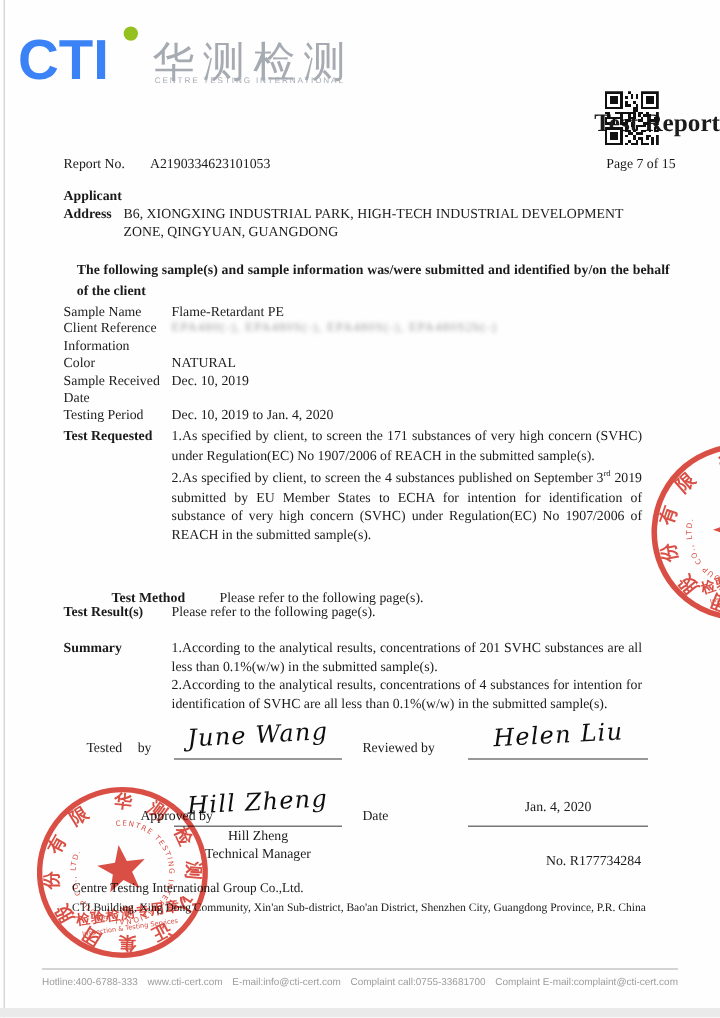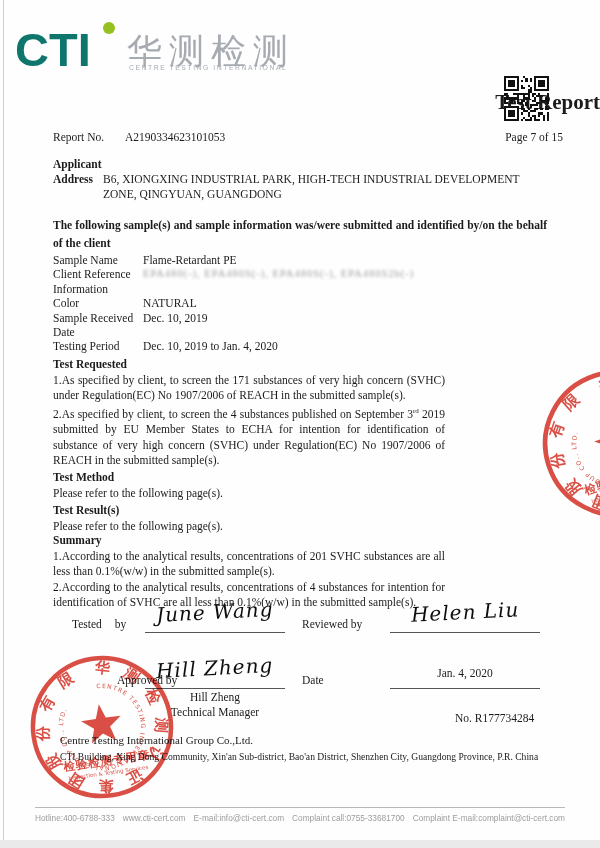--- a/index.html
+++ b/index.html
@@ -7,21 +7,21 @@
     width:600px;height:848px;position:relative;overflow:hidden;
     background:#fefefe;color:#1b1b1b;
     font-family:"Liberation Serif", serif;
   }
   .edge-left{position:absolute;left:3px;top:0;bottom:0;width:1px;background:#cfcfcf;}
   .bottom-strip{position:absolute;left:0;right:0;bottom:0;height:8px;background:#eaeaea;}
 
   
   .logo{position:absolute;top:20px;left:15px;width:300px;height:64px;}
   .logo-cti{font-family:"Liberation Sans",sans-serif;font-weight:bold;font-size:47px;
-    color:#0f766e;letter-spacing:0px;line-height:60px;position:absolute;left:0;top:0;}
+    color:#3b82f6;letter-spacing:0px;line-height:60px;position:absolute;left:0;top:0;}
   .logo-dot{position:absolute;left:88px;top:2px;width:12px;height:12px;border-radius:50%;background:#94c11f;}
   .logo-cn{position:absolute;left:112px;top:8px;font-size:35px;color:#a6abb2;letter-spacing:7px;
     font-family:"DejaVu Sans",sans-serif;}
   .logo-sub{position:absolute;left:114px;top:44px;font-size:6.8px;color:#a6abb2;letter-spacing:1.55px;
     font-family:"Liberation Sans",sans-serif;}
 
   .title{position:absolute;top:90px;left:0;width:600px;text-align:right;
     font-size:21px;font-weight:bold;}
 
   .qr{position:absolute;top:76px;left:504px;width:45px;height:45px;}
@@ -32,34 +32,34 @@
   .report-no-value{display:inline-block;margin-left:18px;}
   .page-info{position:absolute;right:0;top:0;}
 
   
   .kv{position:absolute;left:53px;display:flex;font-size:11.5px;line-height:15px;}
   .kv .k{font-weight:bold;flex:none;}
   .applicant-row{top:157px;width:492px;} .applicant-row .k{width:50px;}
   .address-row{top:172px;width:492px;} .address-row .k{width:50px;}
   .address-row .v{width:430px;}
 
-  .intro{position:absolute;top:217px;left:53px;width:494px;font-weight:bold;
+  .intro{position:absolute;top:217px;left:64px;width:494px;font-weight:bold;
     font-size:11.5px;line-height:17.5px;text-align:justify;}
 
   .sample-block{position:absolute;top:253px;left:53px;width:494px;font-size:11.5px;line-height:14.4px;}
   .sample-row{display:flex;}
   .sample-row .k{width:90px;flex:none;}
   .sample-row .v{width:395px;}
   .redacted{filter:blur(1.7px);opacity:.7;color:#6f6f6f;font-size:10.5px;letter-spacing:1px;}
 
-  .sec{position:absolute;left:53px;display:flex;font-size:11.5px;line-height:15.6px;flex-direction:column;}
+  .sec{position:absolute;left:53px;display:flex;font-size:11.5px;line-height:15.6px;}
   .sec .k{font-weight:bold;width:90px;flex:none;}
   .sec .v{width:392px;text-align:justify;}
   .sec-requested{top:357px;}
-  .sec-method{top:470px;}
+  .sec-method{top:492px;margin-left:40px;}
   .sec-result{top:503px;}
   .sec-summary{top:533px;}
   sup{font-size:7px;}
 
   
   .siglabel{position:absolute;font-size:11.5px;}
   .sigbox{position:absolute;border-bottom:1.2px solid #555;text-align:center;}
   .sig{font-family:"DejaVu Serif",serif;font-style:italic;font-size:20px;color:#0e0e0e;
     letter-spacing:1px;display:inline-block;transform:rotate(-3deg);white-space:nowrap;}
   .under-name{position:absolute;text-align:center;font-size:11.5px;}

